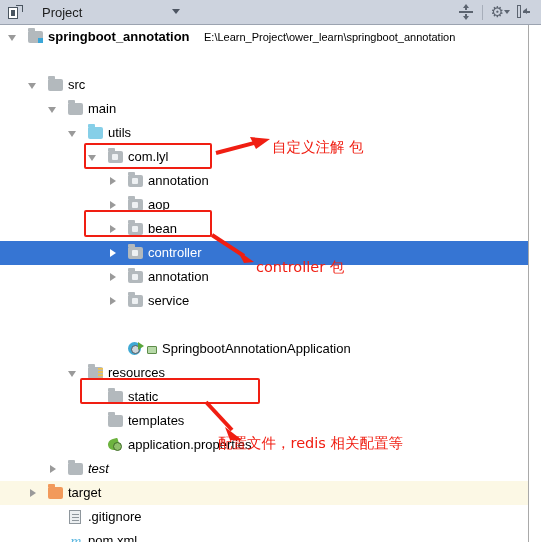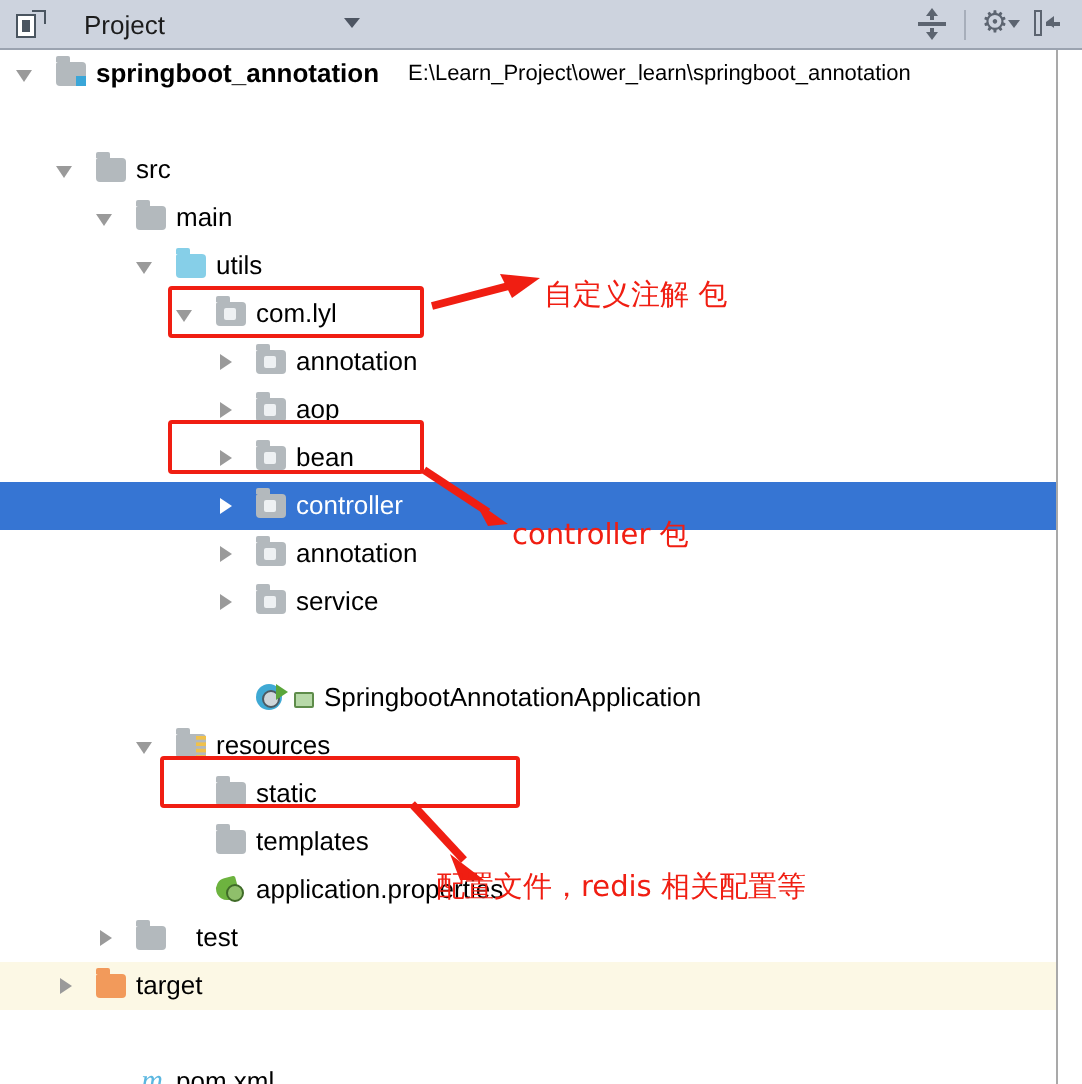--- a/index.html
+++ b/index.html
@@ -513,28 +513,39 @@
           <span class="dot"></span>
         </span>
       </span>
       <span class="label" style="left: 128px;">application.properties</span>
     </div>
     <div class="row" style="top: 432px;">
       <span class="twisty closed" style="left: 50px; top: 8px;"></span>
       <span class="icon" style="left: 68px; top: 4px;">
         <span class="fold"></span>
       </span>
-      <span class="label" style="left: 98px;">test</span>
+      <span class="label" style="left: 88px; font-style: italic;">test</span>
     </div>
     <div class="row hl" style="top: 456px;">
       <span class="twisty closed" style="left: 30px; top: 8px;"></span>
       <span class="icon" style="left: 48px; top: 4px;">
         <span class="fold orange"></span>
       </span>
       <span class="label" style="left: 68px;">target</span>
+    </div>
+    <div class="row" style="top: 480px;">
+      <span class="icon" style="left: 68px; top: 4px;">
+        <span class="filedoc">
+          <span class="l" style="top:3px"></span>
+          <span class="l" style="top:6px"></span>
+          <span class="l" style="top:9px"></span>
+          <span class="l" style="top:12px;width:5px"></span>
+        </span>
+      </span>
+      <span class="label" style="left: 88px;">.gitignore</span>
     </div>
     <div class="row" style="top: 504px;">
       <span class="icon" style="left: 68px; top: 4px;">
         <span class="mfile">m</span>
       </span>
       <span class="label" style="left: 88px;">pom.xml</span>
     </div>
   </div>
 <div id="right-gutter"></div>
 

